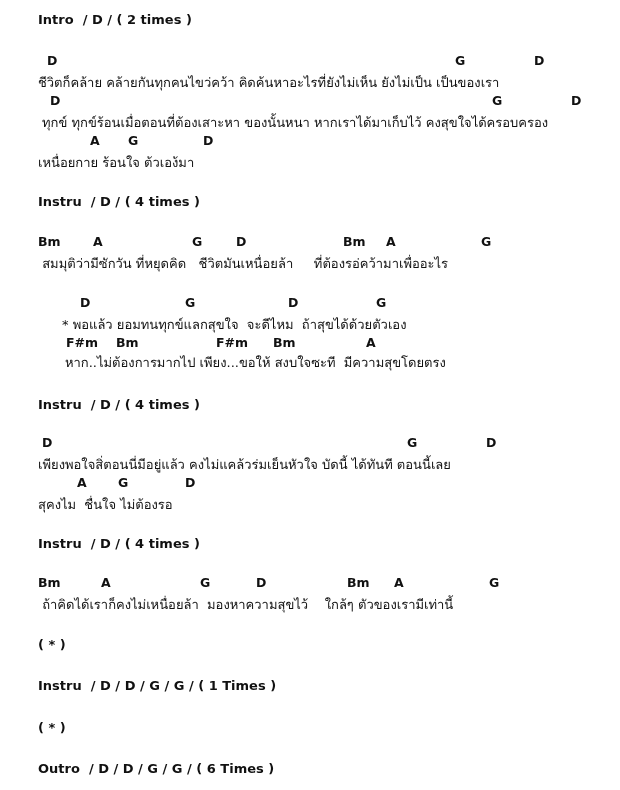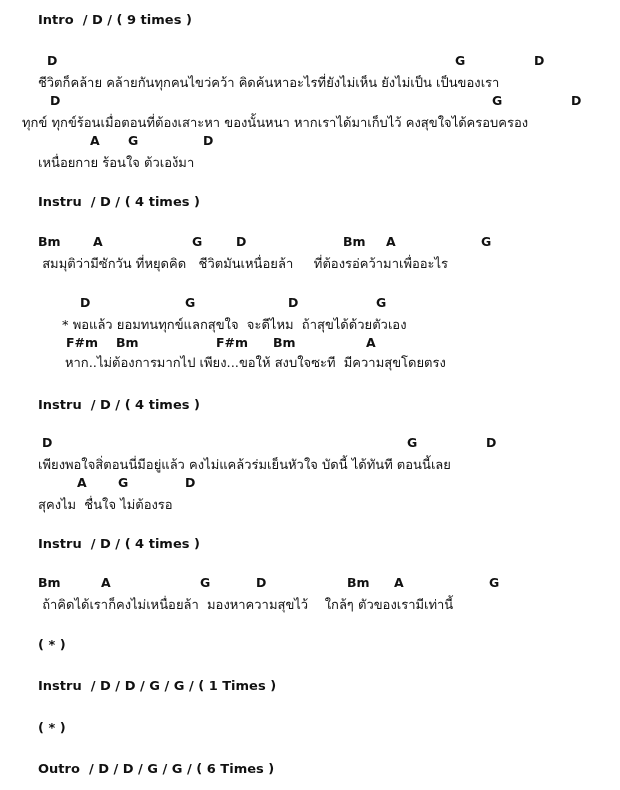--- a/index.html
+++ b/index.html
@@ -5,31 +5,31 @@
   html, body { margin: 0; padding: 0; background: #ffffff; }
   body { width: 620px; height: 790px; position: relative; overflow: hidden;
          font-family: "DejaVu Sans", "Liberation Sans", sans-serif; color: #111; }
   .hdr { position: absolute; left: 38px; font-weight: bold; font-size: 13px; white-space: pre; }
   .chord { position: absolute; font-weight: bold; font-size: 12.5px; white-space: pre; }
   .lyric { position: absolute; font-size: 13px; white-space: pre; }
 </style>
 </head>
 <body>
 
-<div class="hdr" style="top:12px">Intro  / D / ( 9 times )</div>
+<div class="hdr" style="top:12px">Intro  / D / ( 2 times )</div>
 
 <div class="chord" style="top:53px;left:47px">D</div>
 <div class="chord" style="top:53px;left:455px">G</div>
 <div class="chord" style="top:53px;left:534px">D</div>
 <div class="lyric" style="top:72px;left:38px">ชีวิตก็คล้าย คล้ายกันทุกคนไขว่คว้า คิดค้นหาอะไรที่ยังไม่เห็น ยังไม่เป็น เป็นของเรา</div>
 
 <div class="chord" style="top:93px;left:50px">D</div>
 <div class="chord" style="top:93px;left:492px">G</div>
 <div class="chord" style="top:93px;left:571px">D</div>
-<div class="lyric" style="top:112px;left:22px">ทุกข์ ทุกข์ร้อนเมื่อตอนที่ต้องเสาะหา ของนั้นหนา หากเราได้มาเก็บไว้ คงสุขใจได้ครอบครอง</div>
+<div class="lyric" style="top:112px;left:42px">ทุกข์ ทุกข์ร้อนเมื่อตอนที่ต้องเสาะหา ของนั้นหนา หากเราได้มาเก็บไว้ คงสุขใจได้ครอบครอง</div>
 
 <div class="chord" style="top:133px;left:90px">A</div>
 <div class="chord" style="top:133px;left:128px">G</div>
 <div class="chord" style="top:133px;left:203px">D</div>
 <div class="lyric" style="top:152px;left:38px">เหนื่อยกาย ร้อนใจ ต้วเอง้มา</div>
 
 <div class="hdr" style="top:194px">Instru  / D / ( 4 times )</div>
 
 <div class="chord" style="top:234px;left:38px">Bm</div>
 <div class="chord" style="top:234px;left:93px">A</div>

